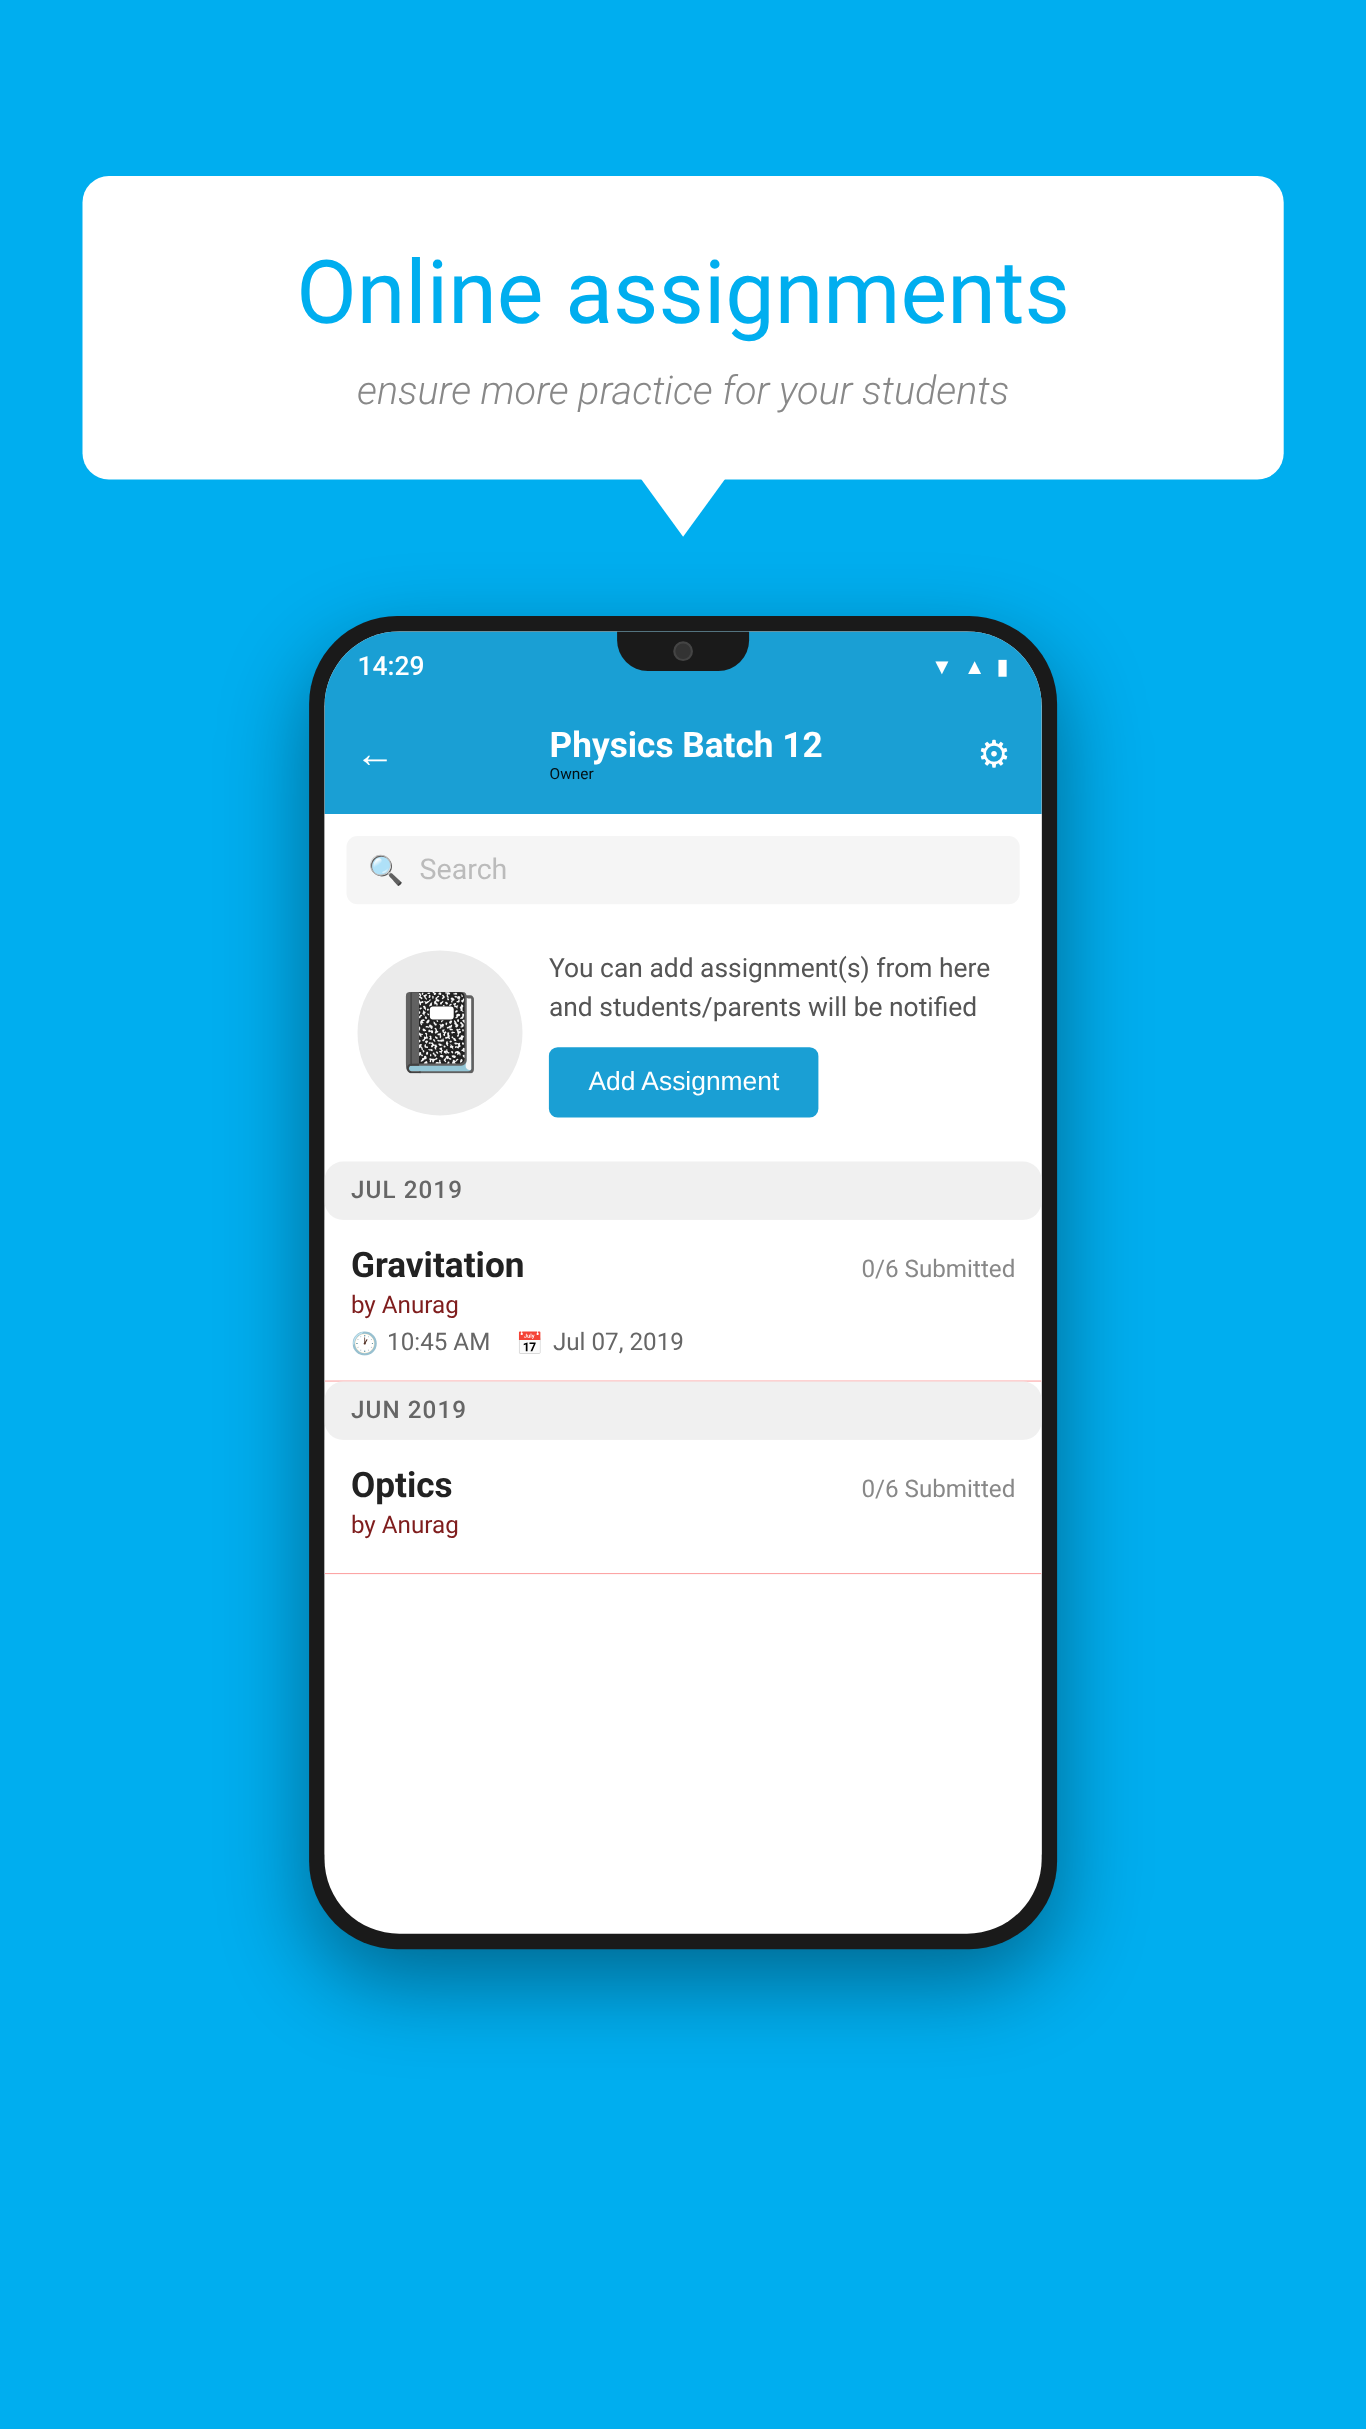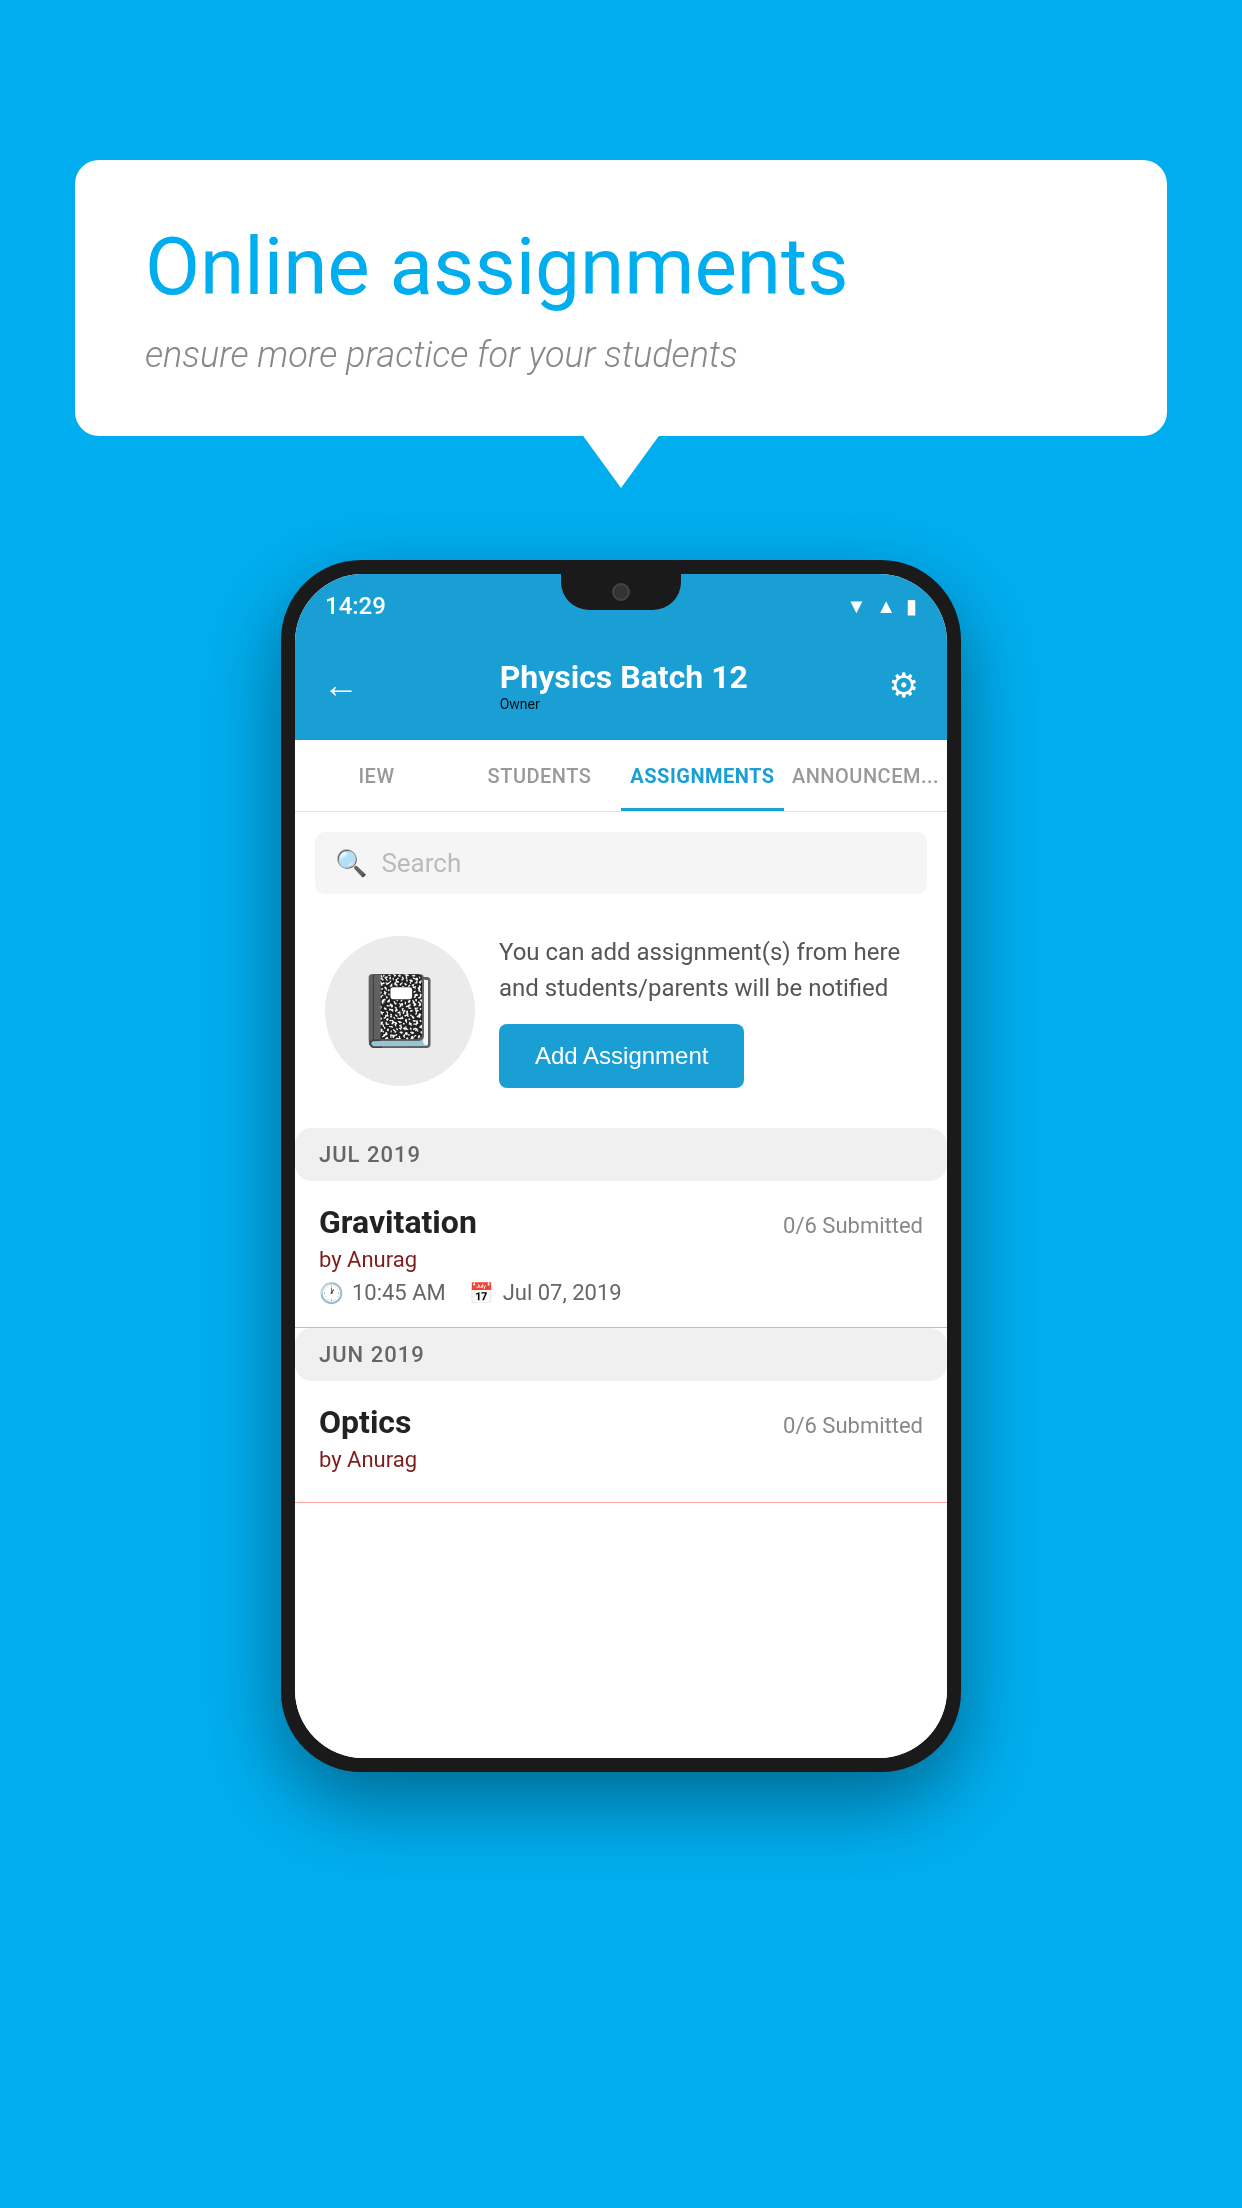--- a/index.html
+++ b/index.html
@@ -18,20 +18,21 @@
       position: absolute;
       top: 160px;
       left: 75px;
       right: 75px;
     }
 
     .speech-bubble {
       background: white;
       border-radius: 24px;
       padding: 60px 70px;
+      text-align: center;
       position: relative;
     }
 
     .speech-bubble::after {
       content: '';
       position: absolute;
       bottom: -52px;
       left: 50%;
       transform: translateX(-50%);
       width: 0;
@@ -376,34 +377,20 @@
 
       <div class="app-header">
         <span class="header-back">←</span>
         <div class="header-title-block">
           <div class="header-title">Physics Batch 12</div>
           <div class="header-subtitle">Owner</div>
         </div>
         <span class="header-settings">⚙</span>
       </div>
 
-      <div class="tab-bar">
-        <div class="tab-item">
-          <span>IEW</span>
-        </div>
-        <div class="tab-item">
-          <span>STUDENTS</span>
-        </div>
-        <div class="tab-item active">
-          <span>ASSIGNMENTS</span>
-        </div>
-        <div class="tab-item">
-          <span>ANNOUNCEM...</span>
-        </div>
-      </div>
 
       <div class="content-area">
 
         <div class="search-bar">
           <span class="search-icon-svg">🔍</span>
           <span class="search-placeholder">Search</span>
         </div>
 
         <div class="promo-card">
           <div class="promo-icon-circle">

